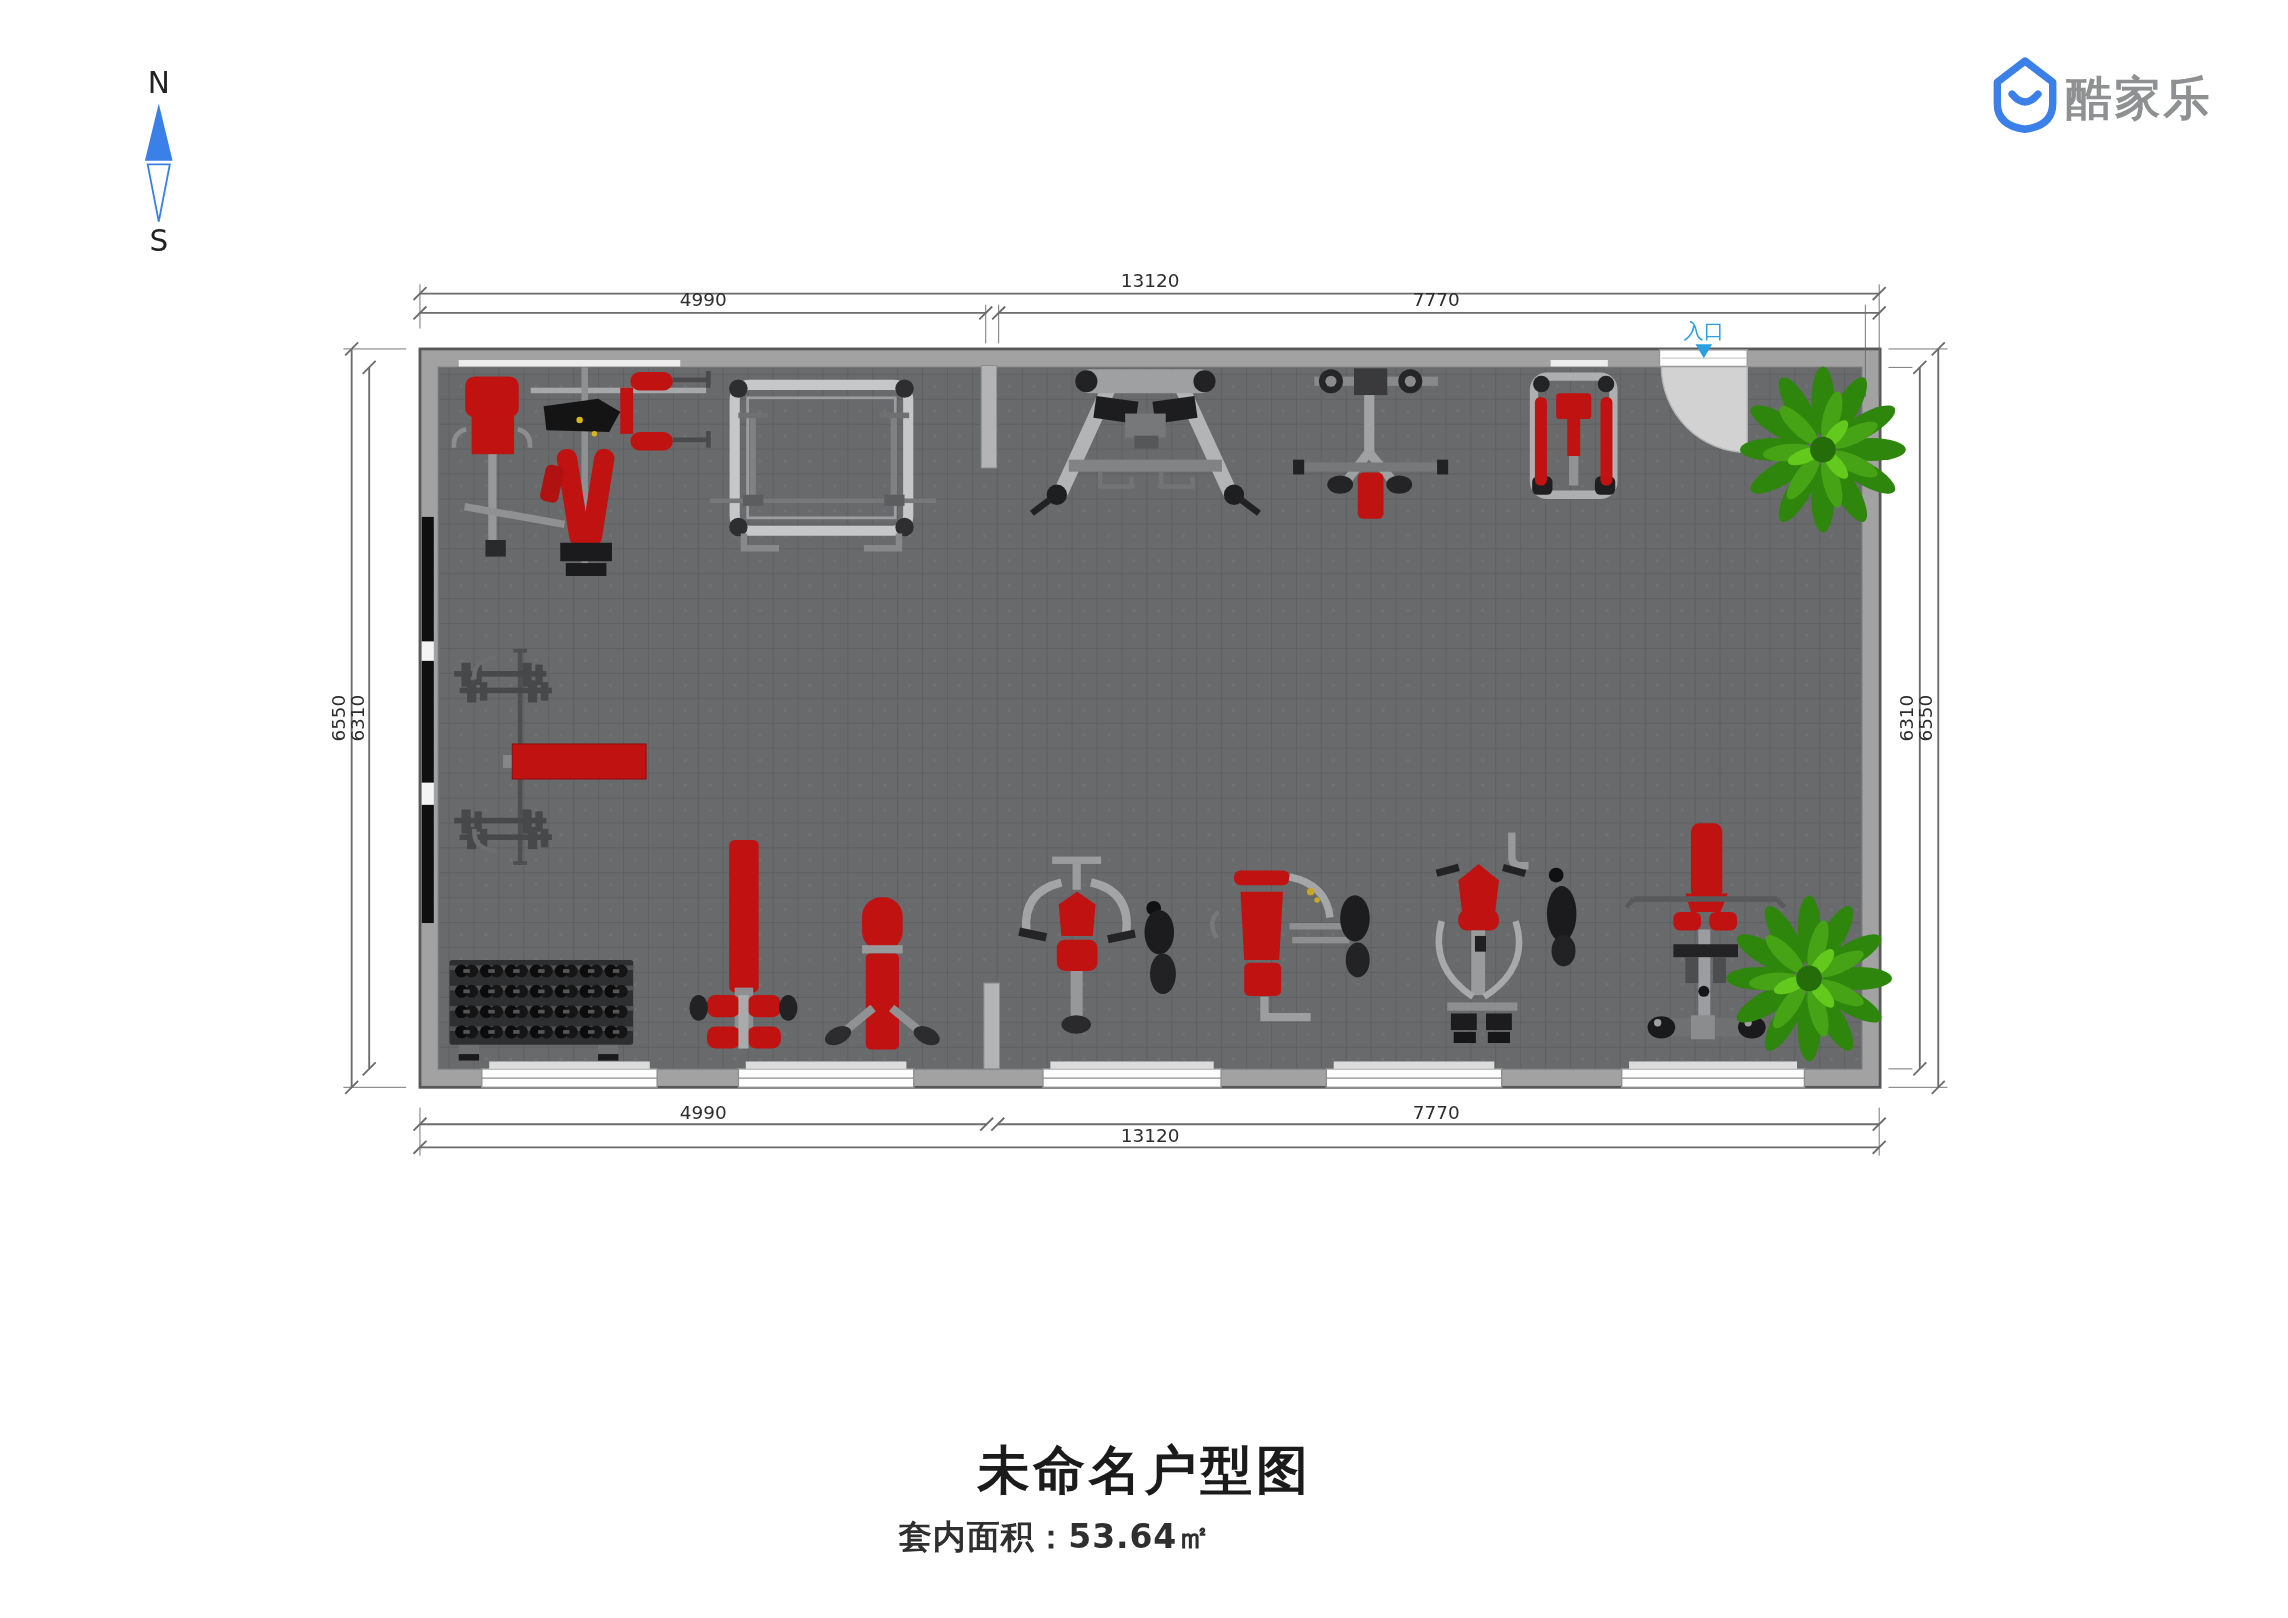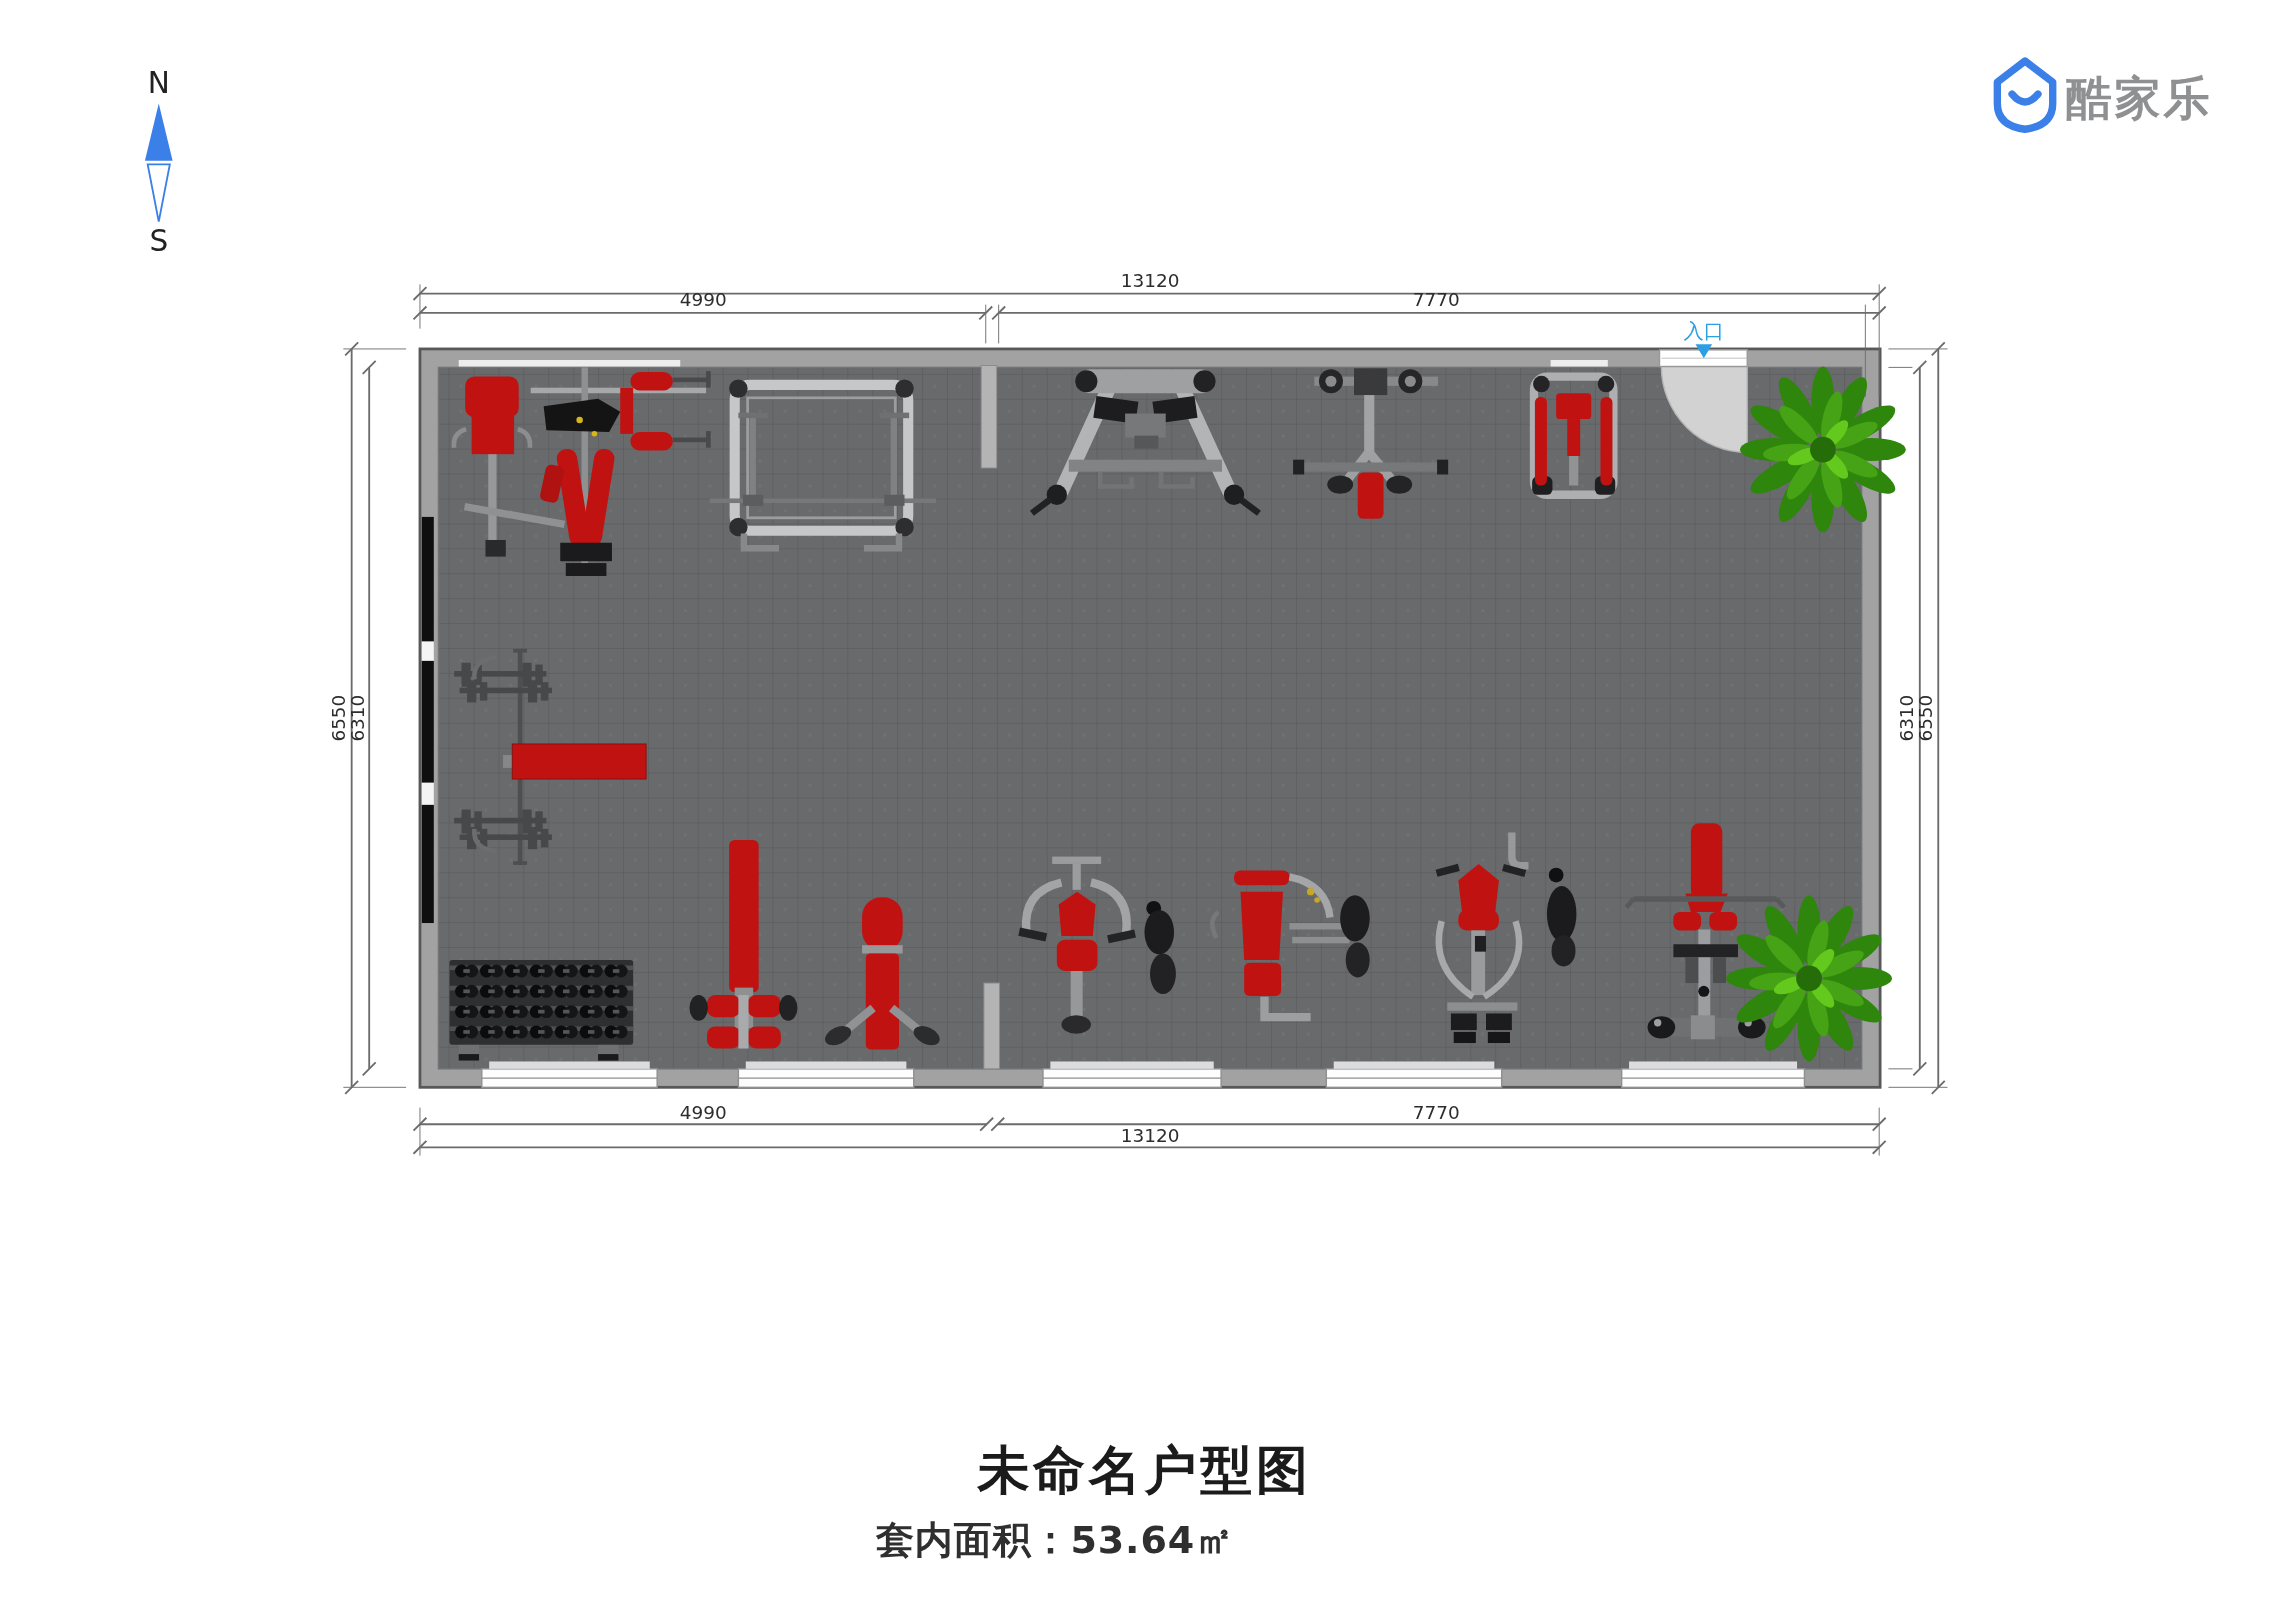--- a/index.html
+++ b/index.html
@@ -3,21 +3,21 @@
 <meta charset="utf-8">
 <style>
   html,body{margin:0;padding:0;background:#ffffff;}
   body{font-family:"DejaVu Sans","Liberation Sans",sans-serif;}
   .page{position:relative;width:2289px;height:1619px;background:#fff;overflow:hidden;}
   svg text{font-family:"DejaVu Sans","Liberation Sans",sans-serif;}
   .dim-text{font-size:20px;fill:#2d2d2d;}
   .footer-title{position:absolute;left:0;top:1436px;width:2289px;text-align:center;
     font-size:52px;font-weight:800;color:#1b1b1b;letter-spacing:3.7px;font-family:Liberation Serif, serif;}
   .footer-area{position:absolute;left:0;top:1515px;width:2110px;text-align:center;
-    font-size:38px;font-weight:600;color:#2f2f2f;letter-spacing:0.9px;}
+    font-size:33px;font-weight:600;color:#2f2f2f;letter-spacing:0.9px;}
 </style>
 </head>
 <body>
 
 <div class="page">
 
 <svg width="2289" height="1619" viewBox="0 0 2480 1754">
   <defs>
     <pattern id="tiles" width="27" height="27" patternUnits="userSpaceOnUse">
       <rect width="27" height="27" fill="#696a6c"></rect>

